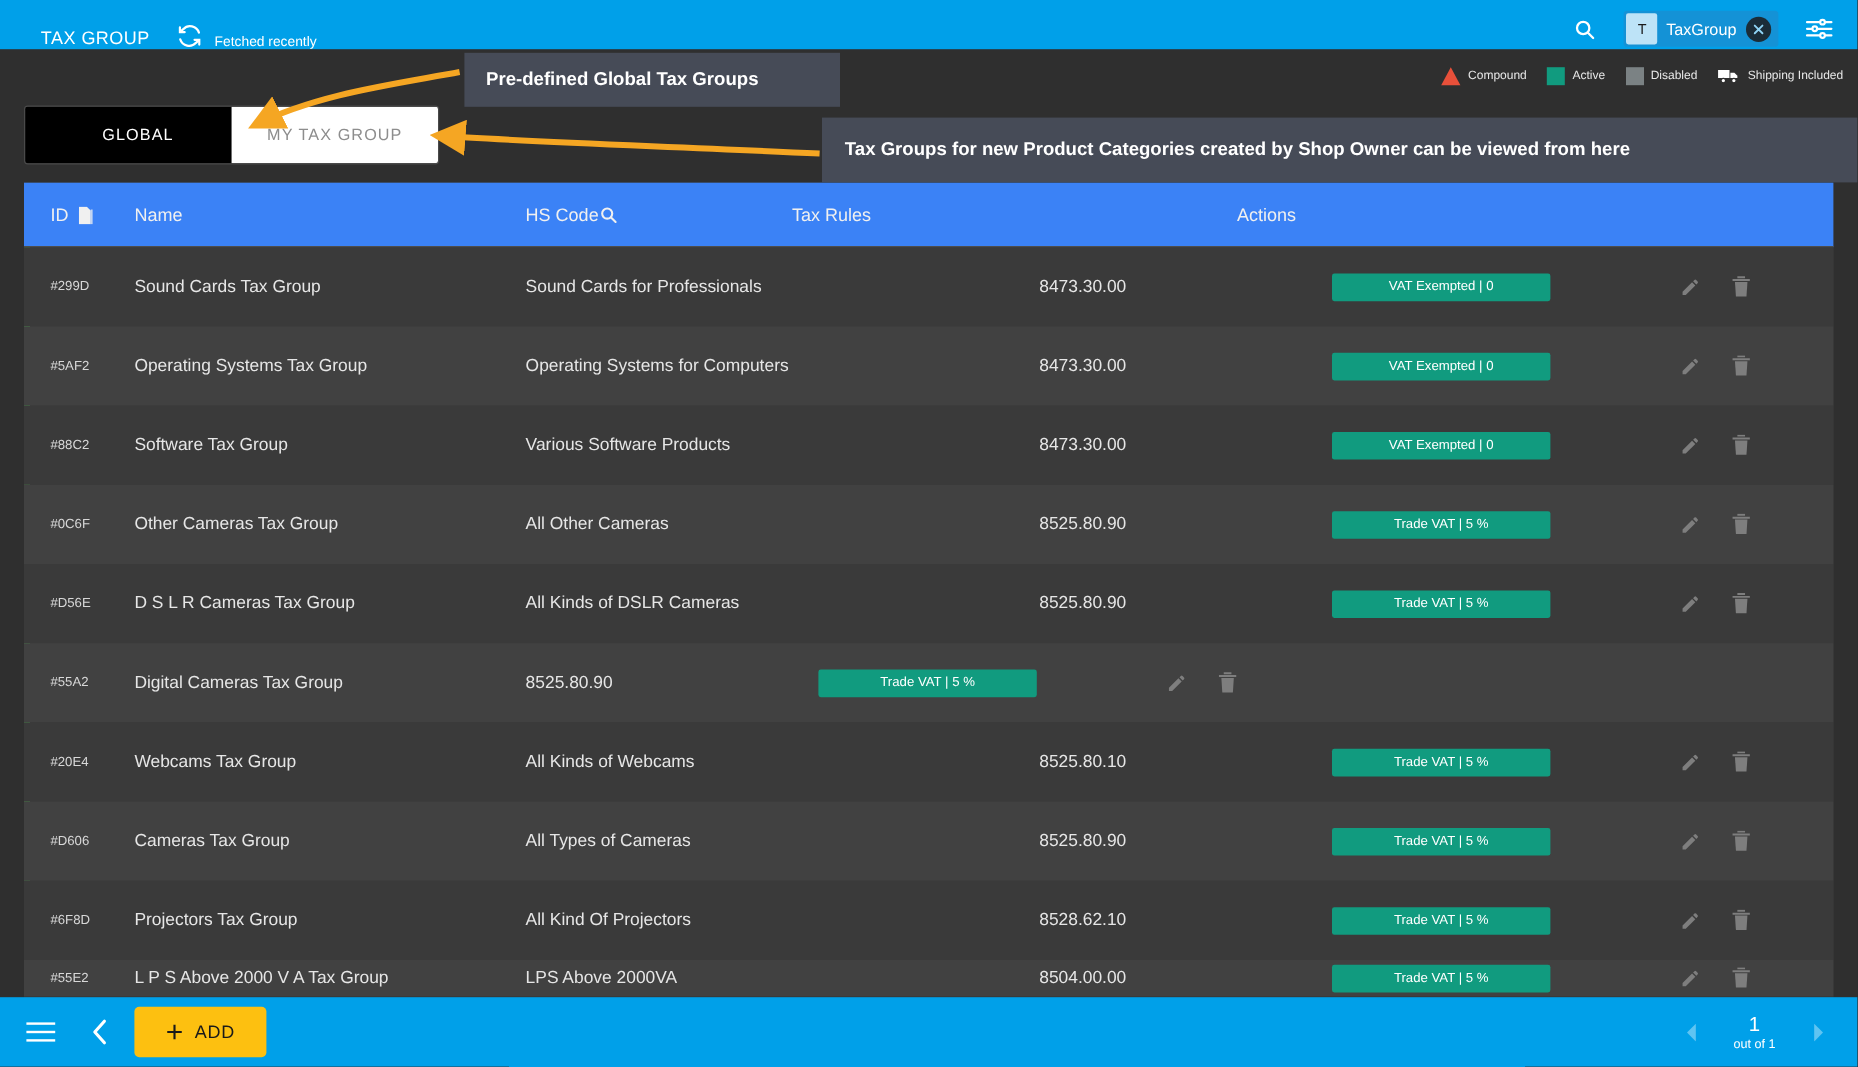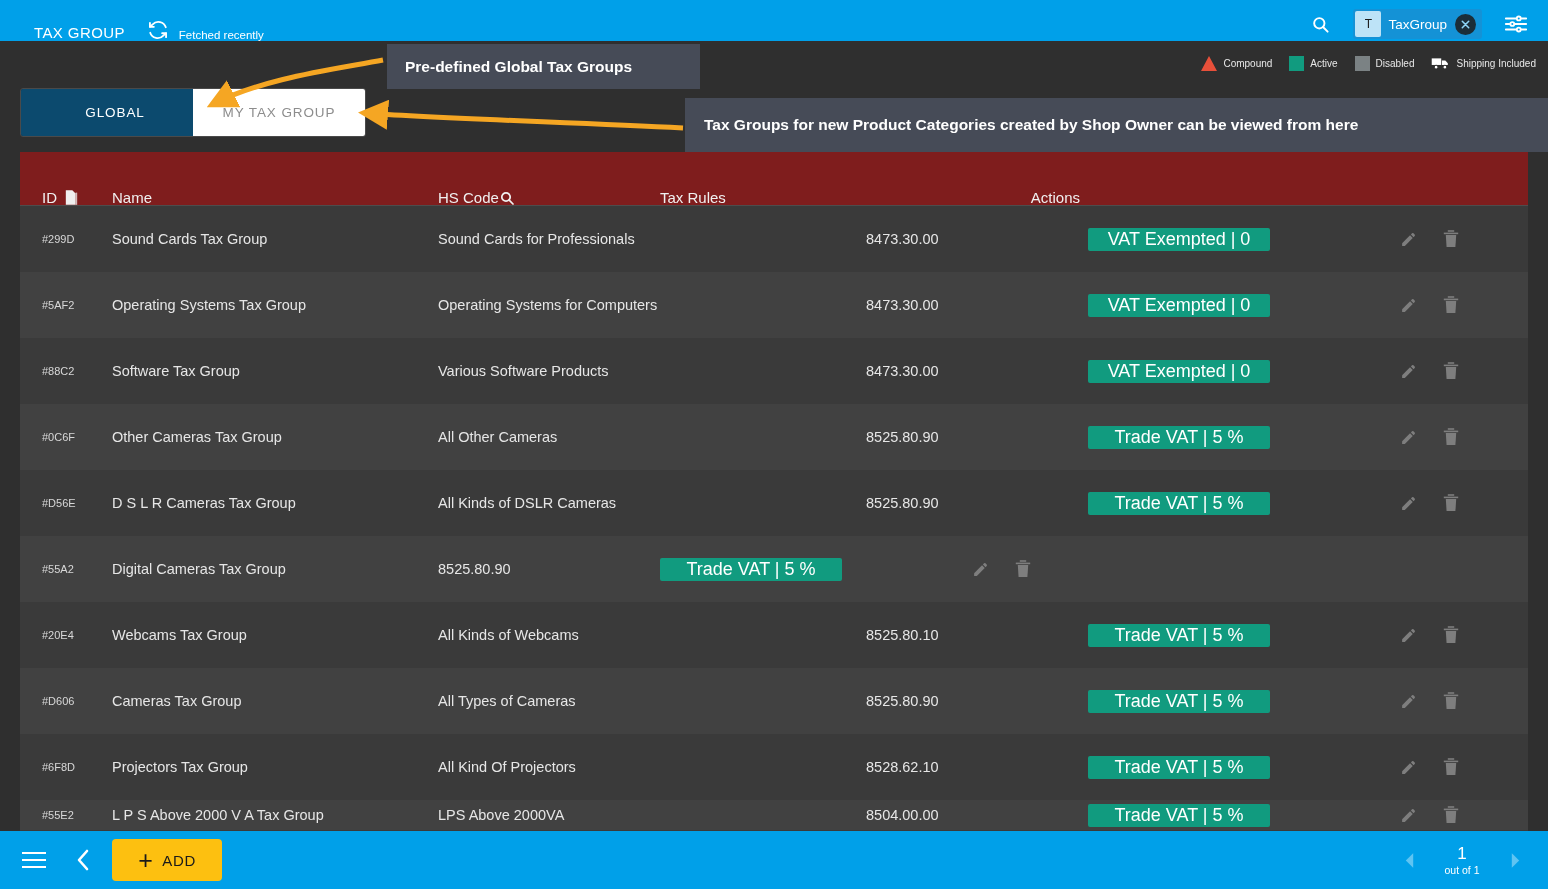--- a/index.html
+++ b/index.html
@@ -61,39 +61,39 @@
 
   
   .tabs {
     position: absolute; top: 88px; left: 20px;
     display: flex; border: 1px solid #4a4a4a; border-radius: 3px; overflow: hidden;
   }
   .tab {
     height: 47px; display: flex; align-items: center; justify-content: center;
     font-size: 13.5px; letter-spacing: .9px; cursor: pointer; padding: 0 28px;
   }
-  .tab.active { background: #0c4a6e; color: #ffffff; min-width: 172px; padding-left: 44px; }
+  .tab.active { background: #000000; color: #ffffff; min-width: 172px; padding-left: 44px; }
   .tab.inactive { background: #ffffff; color: #8d8d8d; min-width: 172px; }
 
   
   .callout {
     position: absolute; background: #464b57; color: #ffffff;
     font-weight: bold; display: flex; align-items: center;
   }
   #callout-1 { left: 387px; top: 44px; width: 313px; height: 45px; padding-left: 18px; font-size: 15.5px; }
   #callout-2 { left: 685px; top: 98px; width: 863px; height: 54px; padding-left: 19px; font-size: 15.5px; }
   .arrows { position: absolute; left: 0; top: 0; width: 1548px; height: 889px; pointer-events: none; }
 
   
   .table-wrap {
     position: absolute; left: 20px; top: 152px; width: 1508px; height: 681px;
     overflow: hidden; background: #3a3a3a;
   }
   .thead {
-    height: 54px; background: #7f1d1d; display: flex; align-items: flex-end;
+    height: 54px; background: #3b82f6; display: flex; align-items: center;
     color: #f0f0f0; font-size: 15px; position: relative;
   }
   .thead::after {
     content: ""; position: absolute; left: 0; right: 0; bottom: 0;
     height: 1px; background: #4d4d4d;
   }
   .tbody { position: relative; }
   .green-rail {
     position: absolute; left: 0; top: 0; width: 5px; height: 100%;
     background: #4caf50;
@@ -112,22 +112,22 @@
   .c-hs    { width: 222px; }
   .c-rules { width: 312px; }
   .c-act   { width: 128px; display: flex; align-items: center; gap: 26px; justify-content: flex-start; }
 
   .thead .c-id   { display: flex; align-items: center; gap: 8px; font-size: 15px; color: #f0f0f0; }
   .thead .c-hs   { display: flex; align-items: center; }
   .thead .c-act  { justify-content: flex-end; padding-right: 20px; display: block; text-align: right; }
 
   .badge {
     display: inline-flex; align-items: center; justify-content: center;
-    background: #119b7f; color: #ffffff; font-size: 18px;
-    height: 23px; width: 182px; border-radius: 2px;
+    background: #119b7f; color: #ffffff; font-size: 11px;
+    height: 23px; width: 182px; border-radius: 2px; margin-left: 22px;
   }
   .icon-btn { cursor: pointer; display: inline-flex; }
 
   
   .bottombar {
     position: absolute; left: 0; bottom: 0; width: 1548px; height: 58px;
     background: #00a0e9; display: flex; align-items: center;
   }
   .hamburger { width: 52px; display: flex; flex-direction: column; gap: 5px; align-items: center; cursor: pointer; margin-left: 8px; }
   .hamburger span { display: block; width: 24px; height: 2px; background: #fff; }

